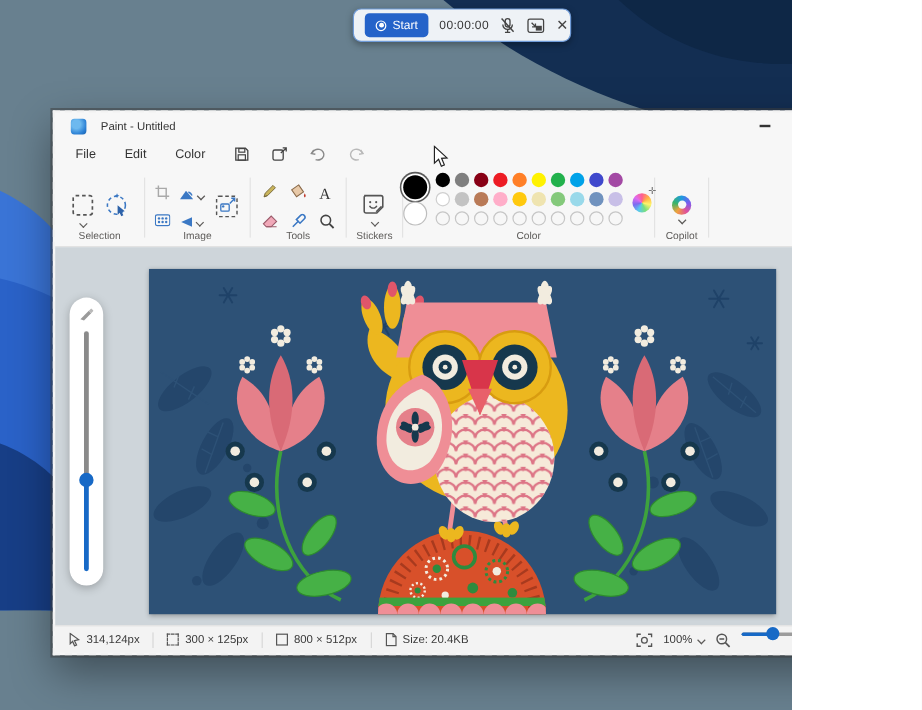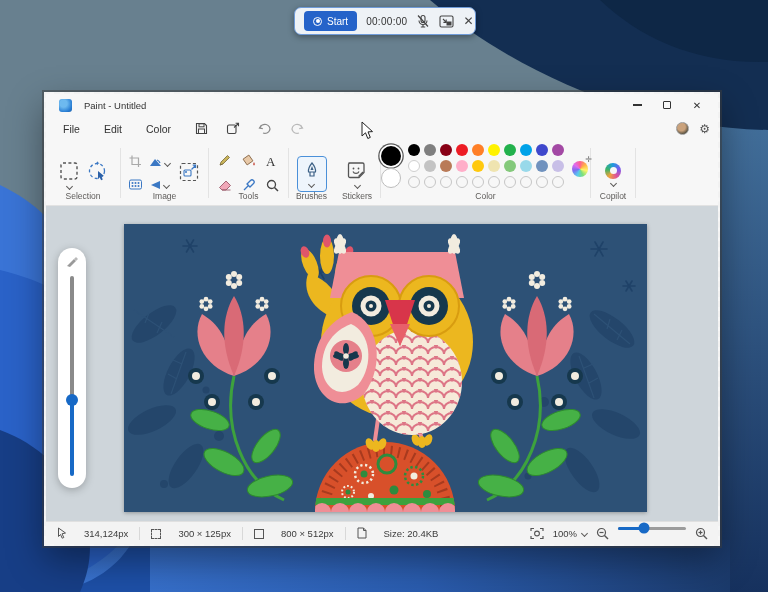--- a/index.html
+++ b/index.html
@@ -1,17 +1,17 @@
 <!DOCTYPE html>
 <html><head>
 <meta charset="utf-8">
 <style>
   * { margin:0; padding:0; box-sizing:border-box; }
   html,body { width:768px; height:592px; overflow:hidden; font-family:"Liberation Sans", sans-serif; }
-  .stage { position:relative; width:768px; height:592px; background:#68808f; overflow:hidden; }
+  .stage { position:relative; width:660px; height:592px; background:#68808f; overflow:hidden; }
   .wallpaper { position:absolute; inset:0; }
 
   
   .recorder { position:absolute; left:294px; top:7px; width:182px; height:28px;
     background:#eef2f6; border:1px solid #6f9bd8; border-radius:7px;
     display:flex; align-items:center; gap:9px; padding:0 9px;
     box-shadow:0 2px 6px rgba(0,0,0,.35); }
   .rec-start { display:flex; align-items:center; gap:5px; background:#2563c9; color:#fff;
     border:none; border-radius:4px; height:20px; padding:0 9px; font-size:10px; cursor:default;
     font-family:"Liberation Sans", sans-serif; }
@@ -87,21 +87,21 @@
     align-items:center; padding-top:8px; }
   .vslider { position:relative; width:4px; flex:1; margin:8px 0 12px; }
   .vtrack-top { position:absolute; top:0; left:0; width:4px; height:62%; background:#8a8a8a; border-radius:2px; }
   .vtrack-bot { position:absolute; bottom:0; left:0; width:4px; height:38%; background:#1769c6; border-radius:2px; }
   .vthumb { position:absolute; top:62%; left:50%; transform:translate(-50%,-50%); width:12px; height:12px;
     background:#1769c6; border-radius:50%; }
 
   
   .statusbar { position:absolute; left:0; bottom:0; right:0; height:23px; background:#f3f3f3;
     border-top:1px solid #e0e0e0; display:flex; align-items:center; font-size:9.5px; color:#3b3b3b; }
-  .st-item { display:flex; align-items:flex-end; gap:17px; padding:0 11px; }
+  .st-item { display:flex; align-items:center; gap:5px; padding:0 11px; }
   .st-sep { width:1px; height:13px; background:#d8d8d8; }
   .st-right { margin-left:auto; display:flex; gap:9px; padding-right:10px; }
   .zoom-dd { display:flex; align-items:center; gap:5px; }
   .hslider { position:relative; width:68px; height:3px; background:#9c9c9c; border-radius:2px; }
   .hslider .fill { position:absolute; left:0; top:0; height:3px; width:38%; background:#1769c6; border-radius:2px; }
   .hthumb { position:absolute; left:38%; top:50%; transform:translate(-50%,-50%); width:11px; height:11px;
     background:#1769c6; border-radius:50%; }
   .dash-sq { width:10px; height:10px; border:1px dashed #555; }
   .solid-sq { width:10px; height:10px; border:1.2px solid #555; }
 
@@ -299,33 +299,20 @@
             <span><svg width="13" height="13" viewBox="0 0 13 13">
                   <circle cx="5.5" cy="5.5" r="4" fill="none" stroke="#444" stroke-width="1.3"></circle>
                   <line x1="8.5" y1="8.5" x2="12" y2="12" stroke="#444" stroke-width="1.5"></line>
                 </svg></span>
           </div>
         </div>
         <span class="sec-label">Tools</span>
       </div>
       <div class="vdiv"></div>
 
-      <div class="sec" style="width:45px">
-        <div class="sec-body">
-          <div class="tile">
-            <svg width="14" height="18" viewBox="0 0 14 18">
-                <path d="M7,1 C9.5,4 11,7 10.5,10 L3.5,10 C3,7 4.5,4 7,1 Z" fill="none" stroke="#3c6186" stroke-width="1.2"></path>
-                <path d="M5,10 L5,14 L9,14 L9,10" fill="none" stroke="#3c6186" stroke-width="1.2"></path>
-                <path d="M7,4 l1.5,4 h-3 Z" fill="#3c6186"></path>
-              </svg>
-            <span class="chev"></span>
-          </div>
-        </div>
-        <span class="sec-label">Brushes</span>
-      </div>
 
 
       <div class="sec" style="width:46px">
         <div class="sec-body">
           <div class="tool-cell">
             <svg width="21" height="20" viewBox="0 0 21 20">
                 <path d="M3,3 h14 a1.5,1.5 0 0 1 1.5,1.5 v8 l-5,5 h-9 A1.5,1.5 0 0 1 3,16 V4.5 A1.5,1.5 0 0 1 4.5,3 Z" transform="translate(-1.5,-1)" fill="none" stroke="#555" stroke-width="1.3"></path>
                 <path d="M13,16.5 l4.5,-4.5" transform="translate(-1.5,-1)" stroke="#555" stroke-width="1.3" fill="none"></path>
                 <circle cx="6.5" cy="7.5" r=".9" fill="#555"></circle>
                 <circle cx="11.5" cy="7.5" r=".9" fill="#555"></circle>

